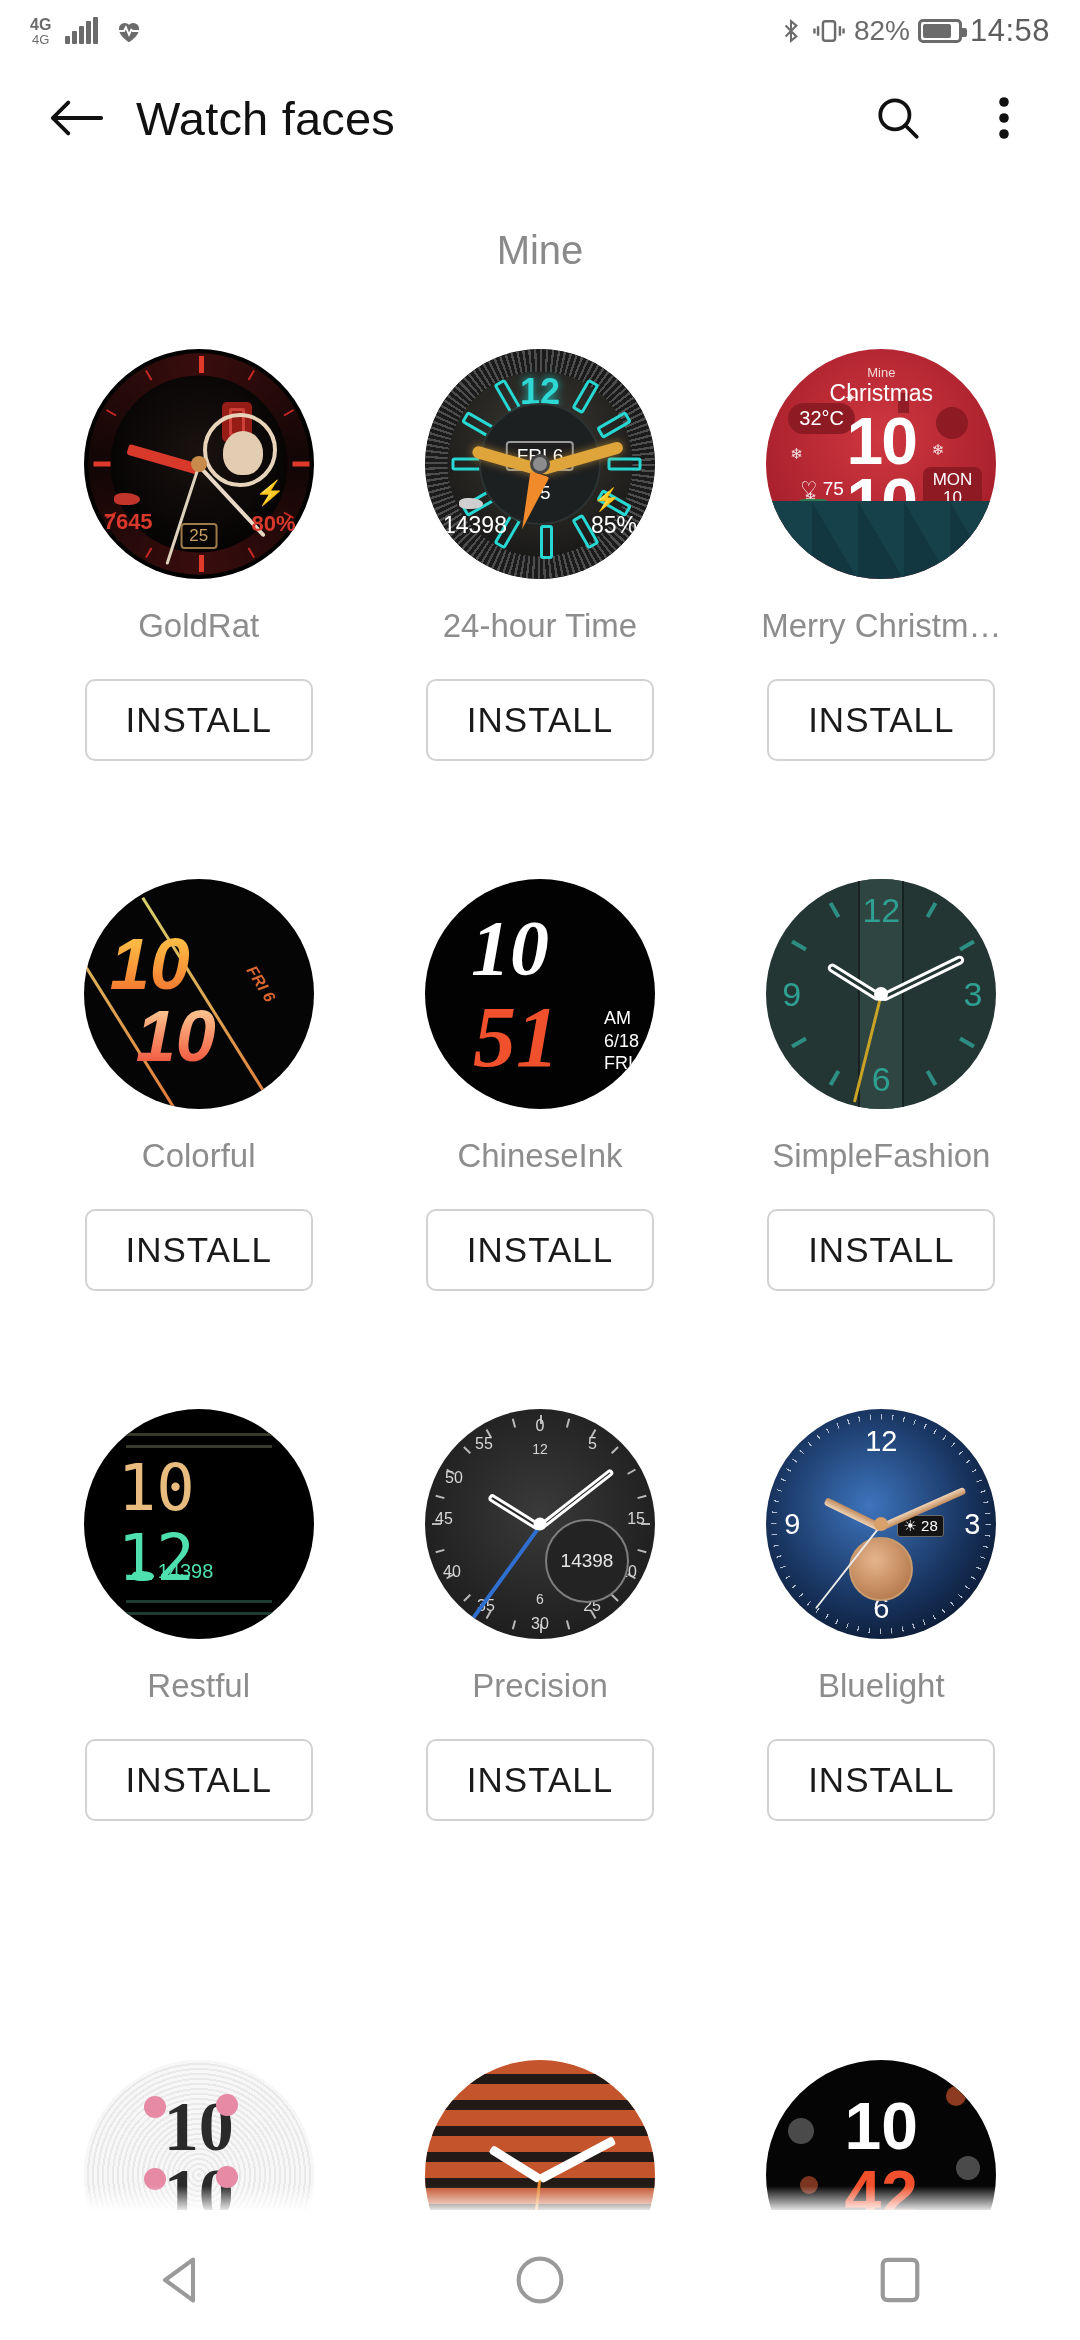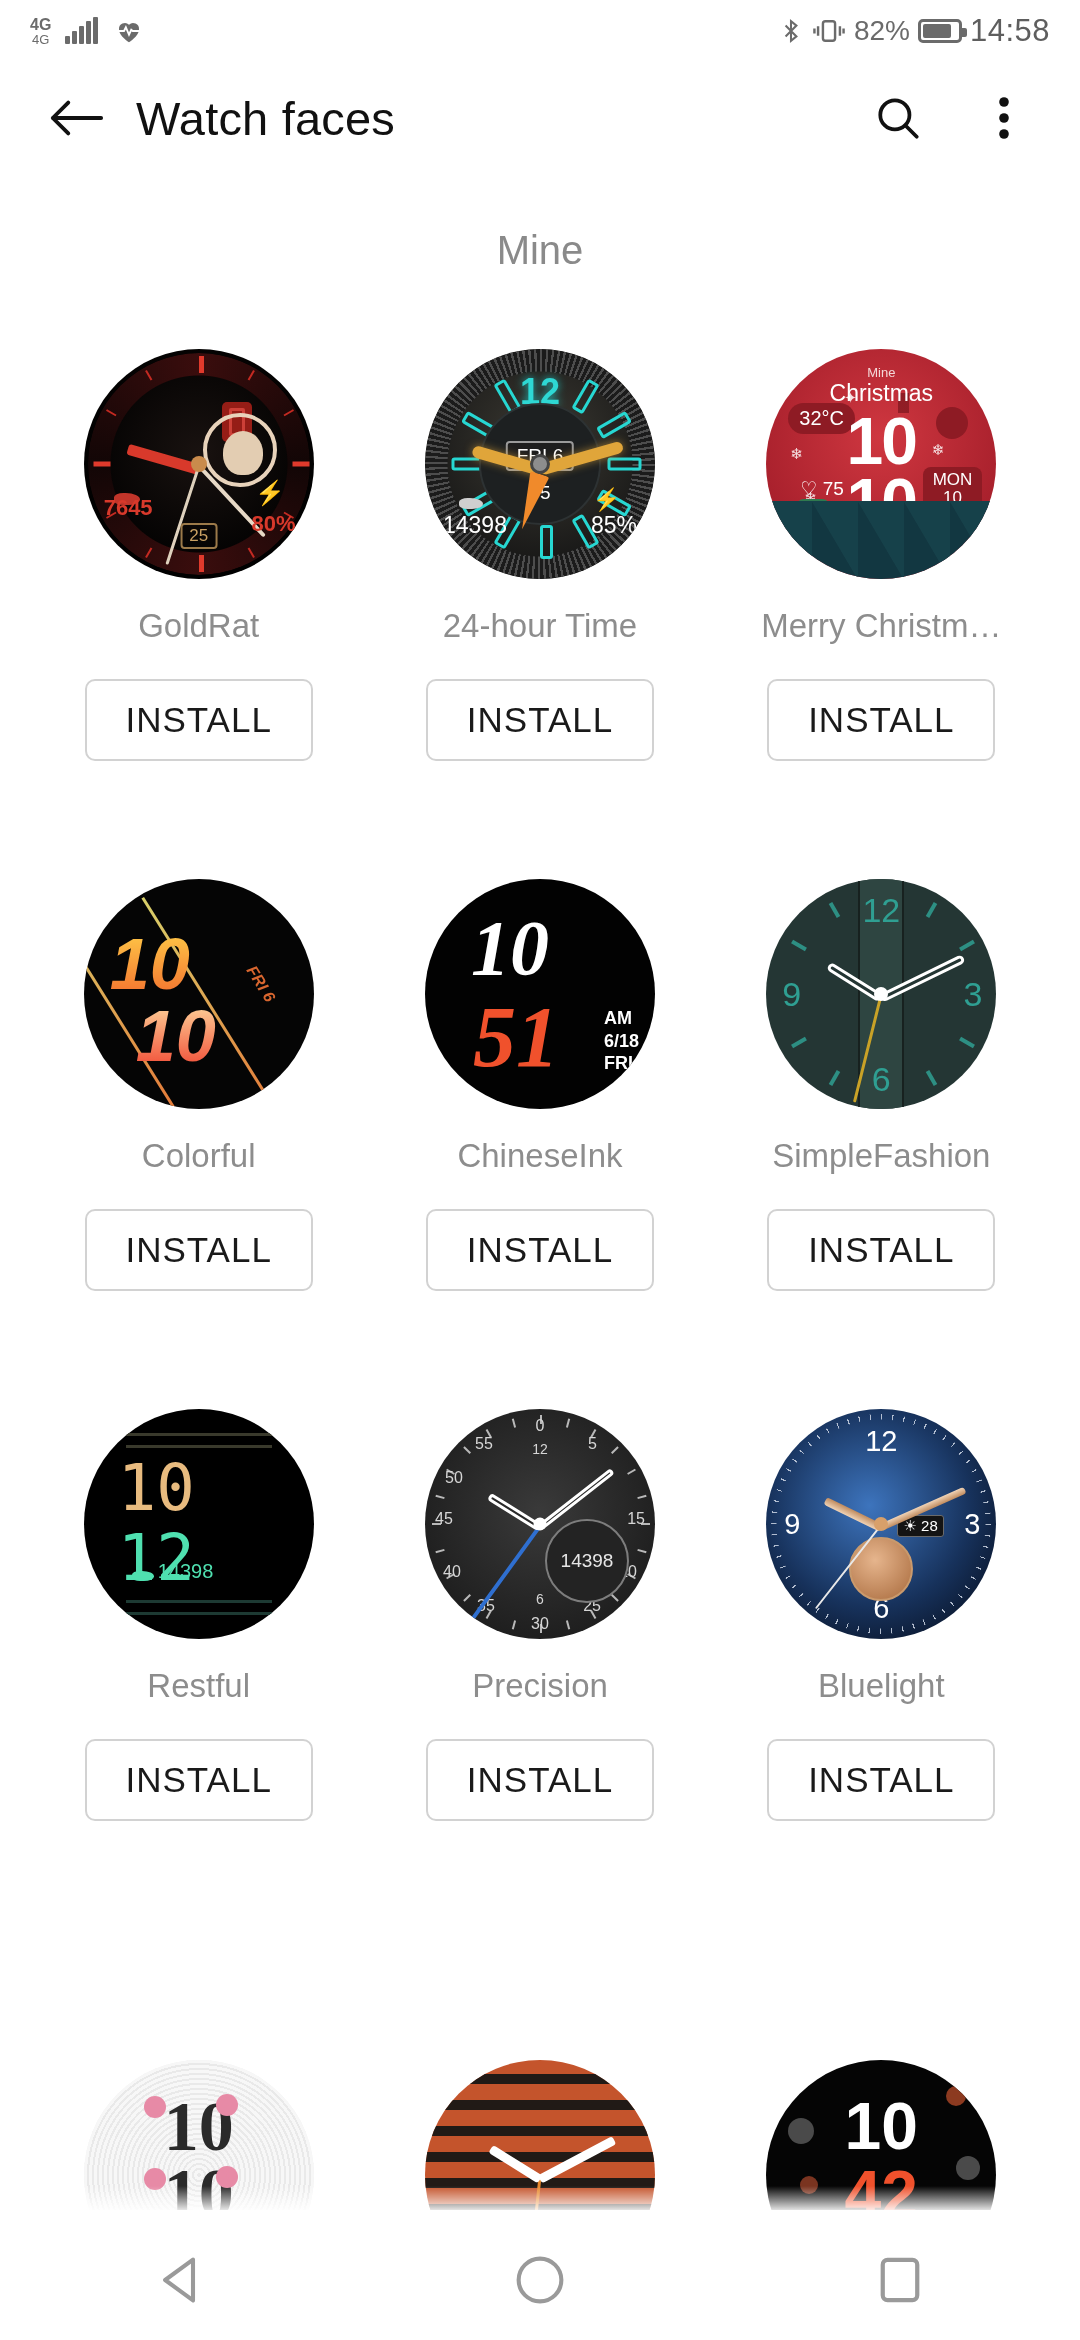--- a/index.html
+++ b/index.html
@@ -97,21 +97,21 @@
     background:#9e1f18;border-radius:5px;opacity:.95;}
   .f-goldrat .seal:before{content:"";position:absolute;inset:6px 7px;border:3px solid #d8443a;border-radius:2px;}
   .f-goldrat .rat{position:absolute;left:52%;top:28%;width:74px;height:74px;border-radius:50%;
     border:4px solid #e8d3bb;}
   .f-goldrat .rat:after{content:"";position:absolute;left:16px;top:14px;width:40px;height:44px;
     background:#e3cdb2;border-radius:50% 50% 45% 45%;}
   .f-goldrat .hh{width:74px;height:11px;background:#d8392b;transform:rotate(196deg);}
   .f-goldrat .mh{width:96px;height:4px;background:#e7d9c6;transform:rotate(47deg);}
   .f-goldrat .sh{width:104px;height:3px;background:#ded1bd;transform:rotate(108deg);}
   .f-goldrat .pin{width:16px;height:16px;border-radius:50%;background:#c98b4c;}
-  .f-goldrat .steps{position:absolute;left:20px;bottom:58px;color:#d8392b;font-size:22px;font-weight:700;}
+  .f-goldrat .steps{position:absolute;left:20px;bottom:44px;color:#d8392b;font-size:22px;font-weight:700;}
   .f-goldrat .bat{position:absolute;right:18px;bottom:42px;color:#d8392b;font-size:22px;font-weight:700;}
   .f-goldrat .shoe{position:absolute;left:30px;bottom:74px;width:26px;height:12px;background:#c1352a;border-radius:40% 60% 50% 40%;}
   .f-goldrat .bolt{position:absolute;right:28px;bottom:72px;color:#d8392b;font-size:24px;}
   .f-goldrat .date{position:absolute;left:50%;transform:translateX(-50%);bottom:30px;
     border:2px solid #9c7a4a;border-radius:4px;color:#c9a063;font-size:17px;padding:1px 7px;}
 
   
   .f-24h{background:radial-gradient(circle at 50% 40%,#3c3a33 0%,#131313 78%);}
   .f-24h .outer{position:absolute;inset:0;border-radius:50%;
     background:repeating-conic-gradient(#4d4d4d 0 1.2deg,#1b1b1b 1.2deg 3deg);
@@ -173,21 +173,21 @@
     background:linear-gradient(#ffe3a6,#ef3c2a);-webkit-background-clip:text;background-clip:text;color:transparent;}
   .f-colorful .dt{position:absolute;right:34px;top:96px;color:#d8662f;font-size:16px;font-weight:700;
     transform:rotate(58deg);font-style:italic;}
 
   
   .f-ink{background:#020202;}
   .f-ink .ih{position:absolute;left:46px;top:24px;font-size:78px;color:#fff;font-weight:700;
     font-family:"Liberation Serif",serif;font-style:italic;}
   .f-ink .im{position:absolute;left:48px;top:108px;font-size:86px;color:#f0512c;font-weight:700;
     font-family:"Liberation Serif",serif;font-style:italic;}
-  .f-ink .meta{position:absolute;right:16px;top:128px;color:#fff;font-size:18px;line-height:1.25;text-align:left;font-weight:bold;}
+  .f-ink .meta{position:absolute;right:16px;top:128px;color:#fff;font-size:18px;line-height:1.25;text-align:left;}
 
   
   .f-simple{background:#243634;}
   .f-simple .band{position:absolute;top:0;bottom:0;width:46px;left:50%;transform:translateX(-50%);
     background:#2e4541;border-left:2px solid #17211f;border-right:2px solid #17211f;}
   .f-simple .num{position:absolute;color:#2f9f92;font-size:34px;font-weight:500;}
   .f-simple .n12{left:50%;transform:translateX(-50%);top:12px;}
   .f-simple .n3{right:14px;top:50%;transform:translateY(-50%);}
   .f-simple .n6{left:50%;transform:translateX(-50%);bottom:10px;}
   .f-simple .n9{left:16px;top:50%;transform:translateY(-50%);}

